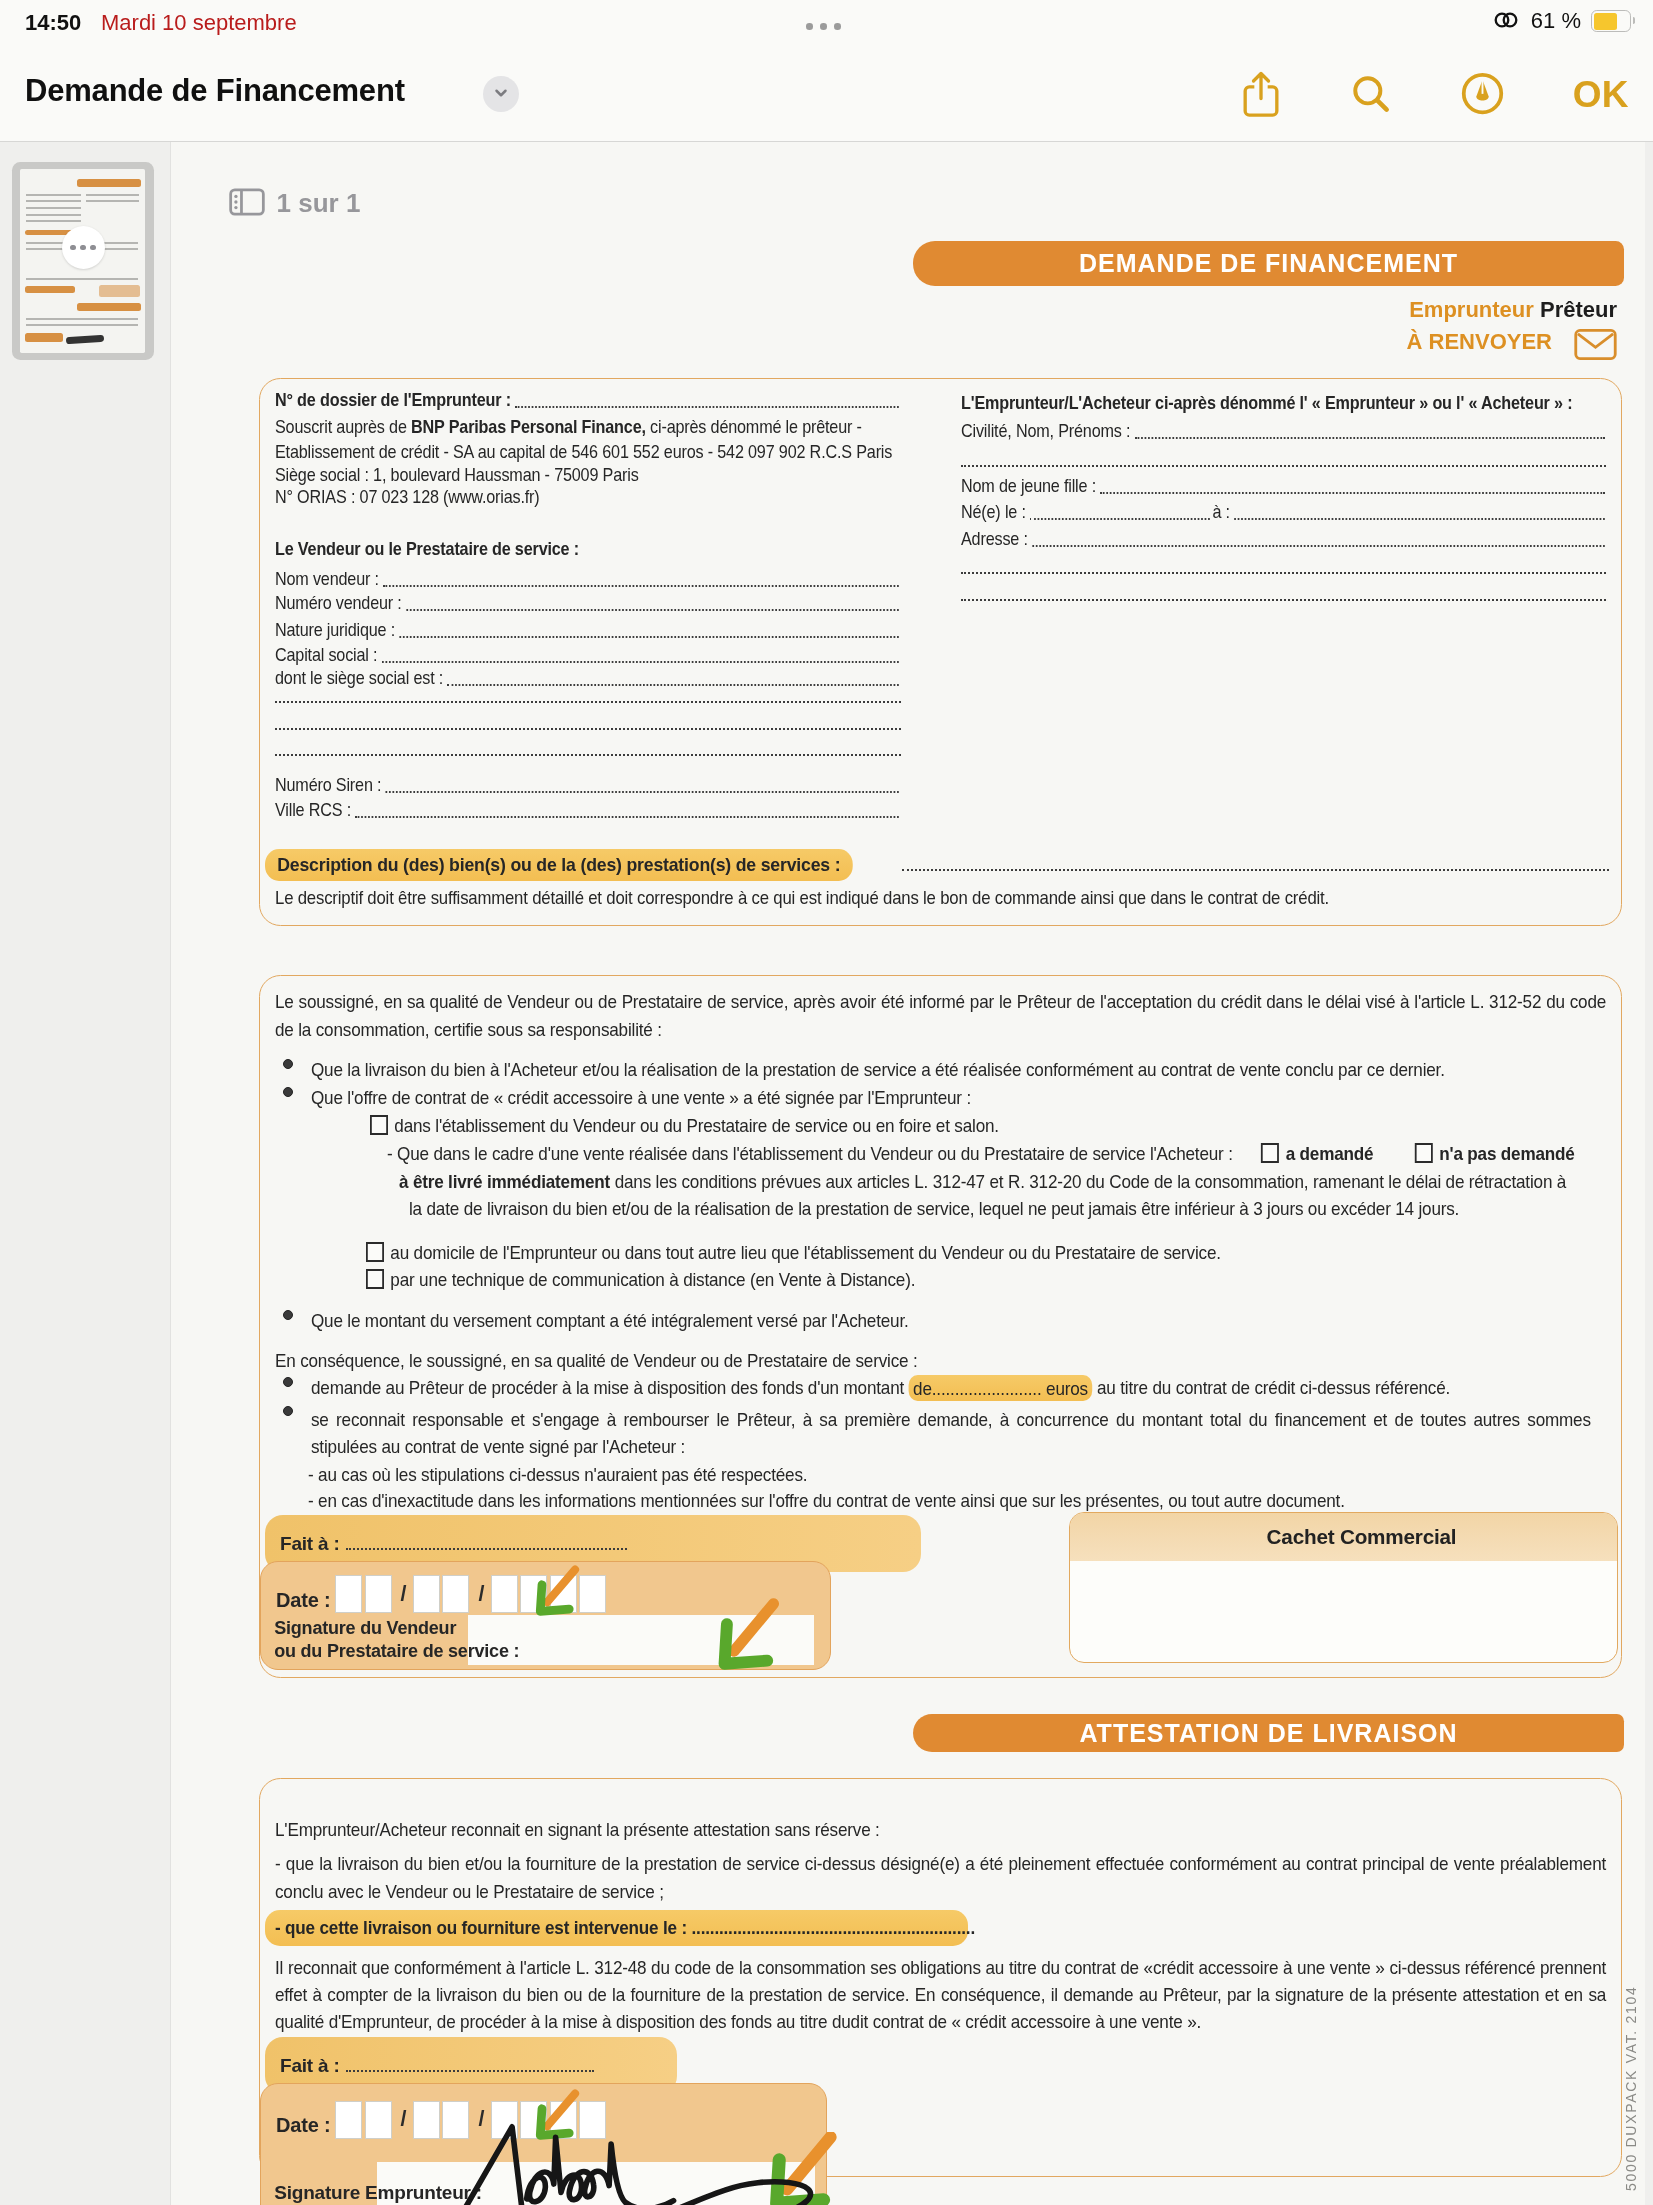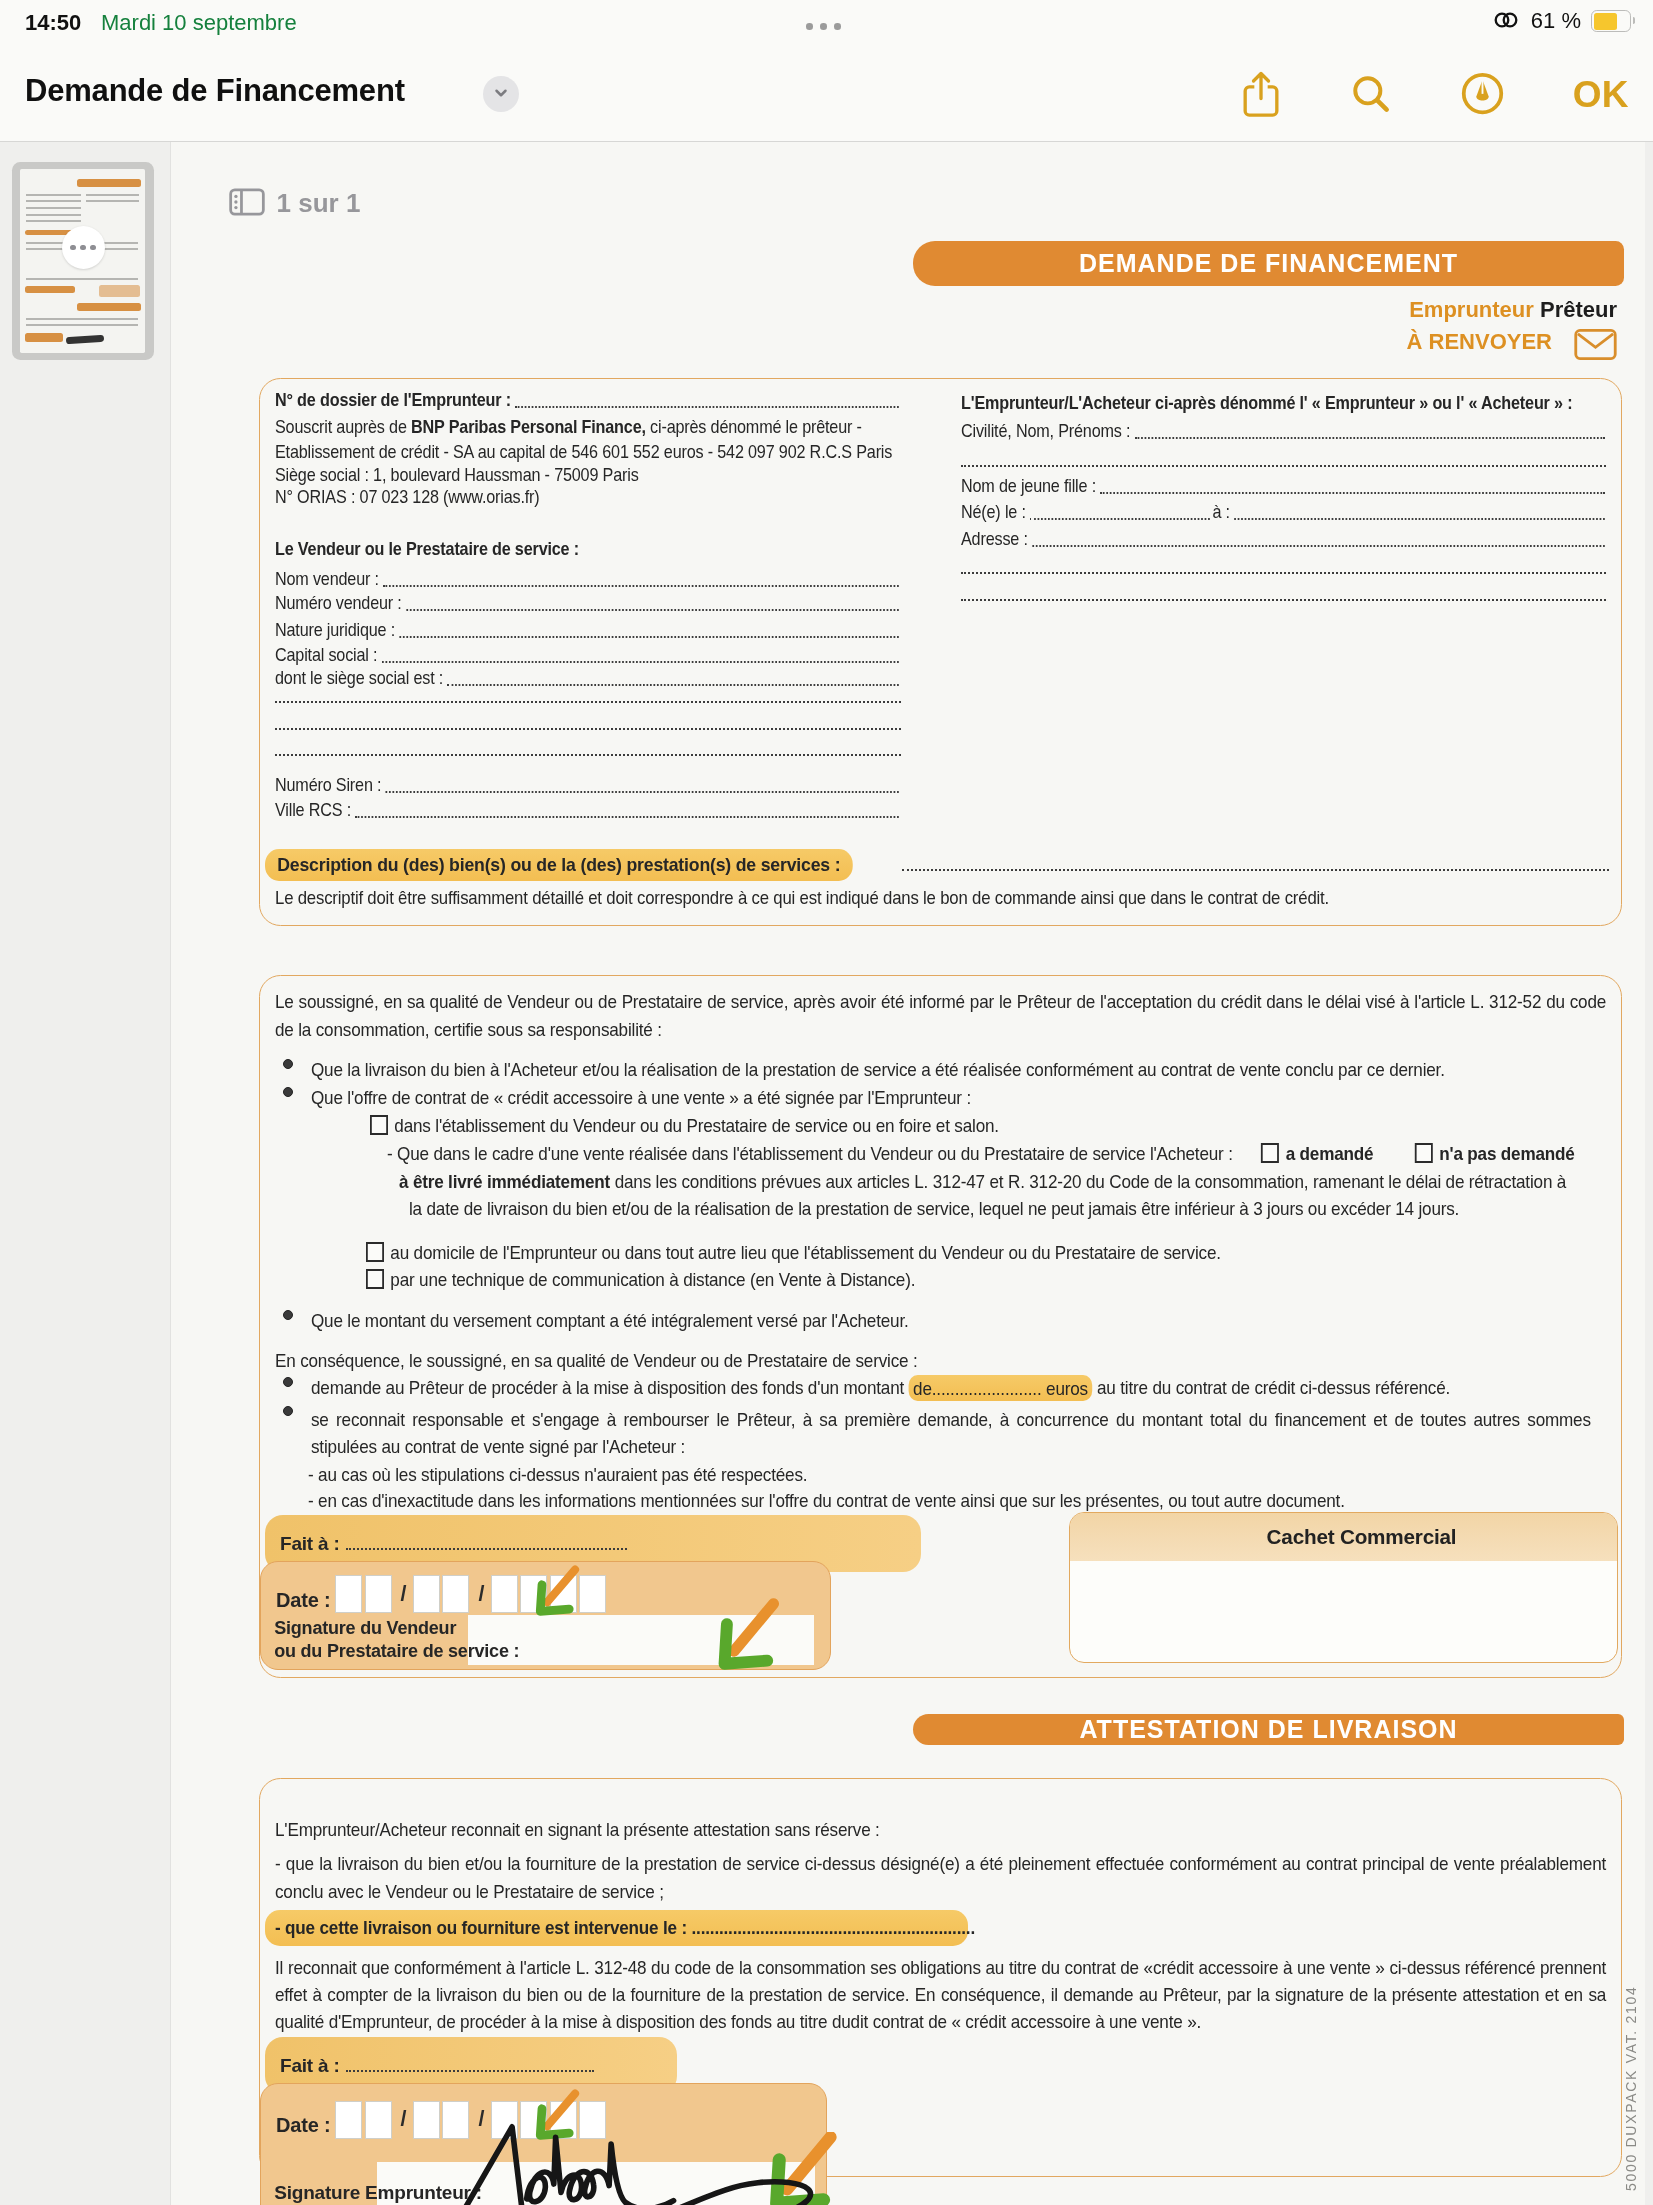--- a/index.html
+++ b/index.html
@@ -1,21 +1,21 @@
 <!DOCTYPE html>
 <html style="font-size:13.2px"><head>
 <meta charset="utf-8">
 <style>
   html,body{margin:0;padding:0;}
   body{width:1654px;height:2205px;font-family:"Liberation Sans","DejaVu Sans",sans-serif;background:#efefed;overflow:hidden;position:relative;}
   .abs{position:absolute;}
   
   .topbar{position:absolute;left:0;top:0;width:1654px;height:141px;background:#fafaf8;border-bottom:1.7px solid #d7d7d5;z-index:50;}
   .sb-time{position:absolute;left:25px;top:10px;font-size:22px;font-weight:bold;color:#111;}
-  .sb-date{position:absolute;left:101px;top:10px;font-size:22px;color:#15803d;}
+  .sb-date{position:absolute;left:101px;top:10px;font-size:22px;color:#b91c1c;}
   .sb-dots{position:absolute;left:806px;top:23px;display:flex;gap:7.4px;}
   .sb-dots i{width:6.6px;height:6.6px;border-radius:50%;background:#9b9b9b;}
   .sb-right{position:absolute;right:23px;top:8.3px;display:flex;align-items:center;gap:10px;}
   .sb-batt-pct{font-size:22px;color:#111;}
   .batt{width:38px;height:20px;border:1.7px solid #bcbcba;border-radius:5.8px;position:relative;}
   .batt .fill{position:absolute;left:1.7px;top:1.7px;bottom:1.7px;width:61%;background:#f6c62d;border-radius:2.5px;}
   .batt .nub{position:absolute;right:-5px;top:5.8px;width:2.5px;height:7.4px;background:#bcbcba;border-radius:0 1.7px 1.7px 0;}
   .nav-title{position:absolute;left:25px;top:73px;font-size:31px;font-weight:bold;color:#101010;letter-spacing:-0.2px;}
   .nav-chevron{position:absolute;left:483px;top:76px;width:36px;height:36px;border-radius:50%;background:#e4e4e6;display:flex;align-items:center;justify-content:center;}
   .nav-actions{position:absolute;right:25px;top:68px;display:flex;align-items:center;gap:68px;color:#d9a11e;}
@@ -339,21 +339,21 @@
             <path d="M29 32 L26 82 L80 78" fill="none" stroke="#59a82c" stroke-width="15" stroke-linecap="round" stroke-linejoin="round"></path>
           </svg>
       </div>
     </div>
 
     <div class="cachet" style="left:809px;top:536px;width:547px;height:149px;">
       <div class="hd">Cachet Commercial</div>
     </div>
   </div>
 
-  <div class="banner" style="left:742px;top:1572px;width:711px;height:31px;">ATTESTATION DE LIVRAISON</div>
+  <div class="banner" style="left:742px;top:1572px;width:711px;height:38px;">ATTESTATION DE LIVRAISON</div>
 
   <div class="obox dtx" style="left:88px;top:1636px;width:1361px;height:397px;">
     <div class="abs cx" style="left:15px;top:40px;">L'Emprunteur/Acheteur reconnait en signant la présente attestation sans réserve :</div>
     <div class="abs flow" style="left:15px;top:71px;">
       <span>- que la livraison du bien et/ou la fourniture de la prestation de service ci-dessus désigné(e) a été pleinement effectuée conformément au contrat principal de vente</span><span> préalablement conclu avec le Vendeur ou le Prestataire de service ;</span>
     </div>
     <div class="abs hl" style="left:5px;top:131px;width:703px;height:36px;display:flex;align-items:center;padding-left:10px;box-sizing:border-box;">
       <span class="b cx" style="font-size:19px;">- que cette livraison ou fourniture est intervenue le : ..............................................................</span>
     </div>
     <div class="abs flow" style="left:15px;top:175px;line-height:27px;">Il reconnait que conformément à l'article L. 312-48 du code de la consommation ses obligations au titre du contrat de «crédit accessoire à une vente » ci-dessus référencé prennent effet à compter de la livraison du bien ou de la fourniture de la prestation de service. En conséquence, il demande au Prêteur, par la signature de la présente attestation et en sa qualité d'Emprunteur, de procéder à la mise à disposition des fonds au titre dudit contrat de « crédit accessoire à une vente ».</div>

